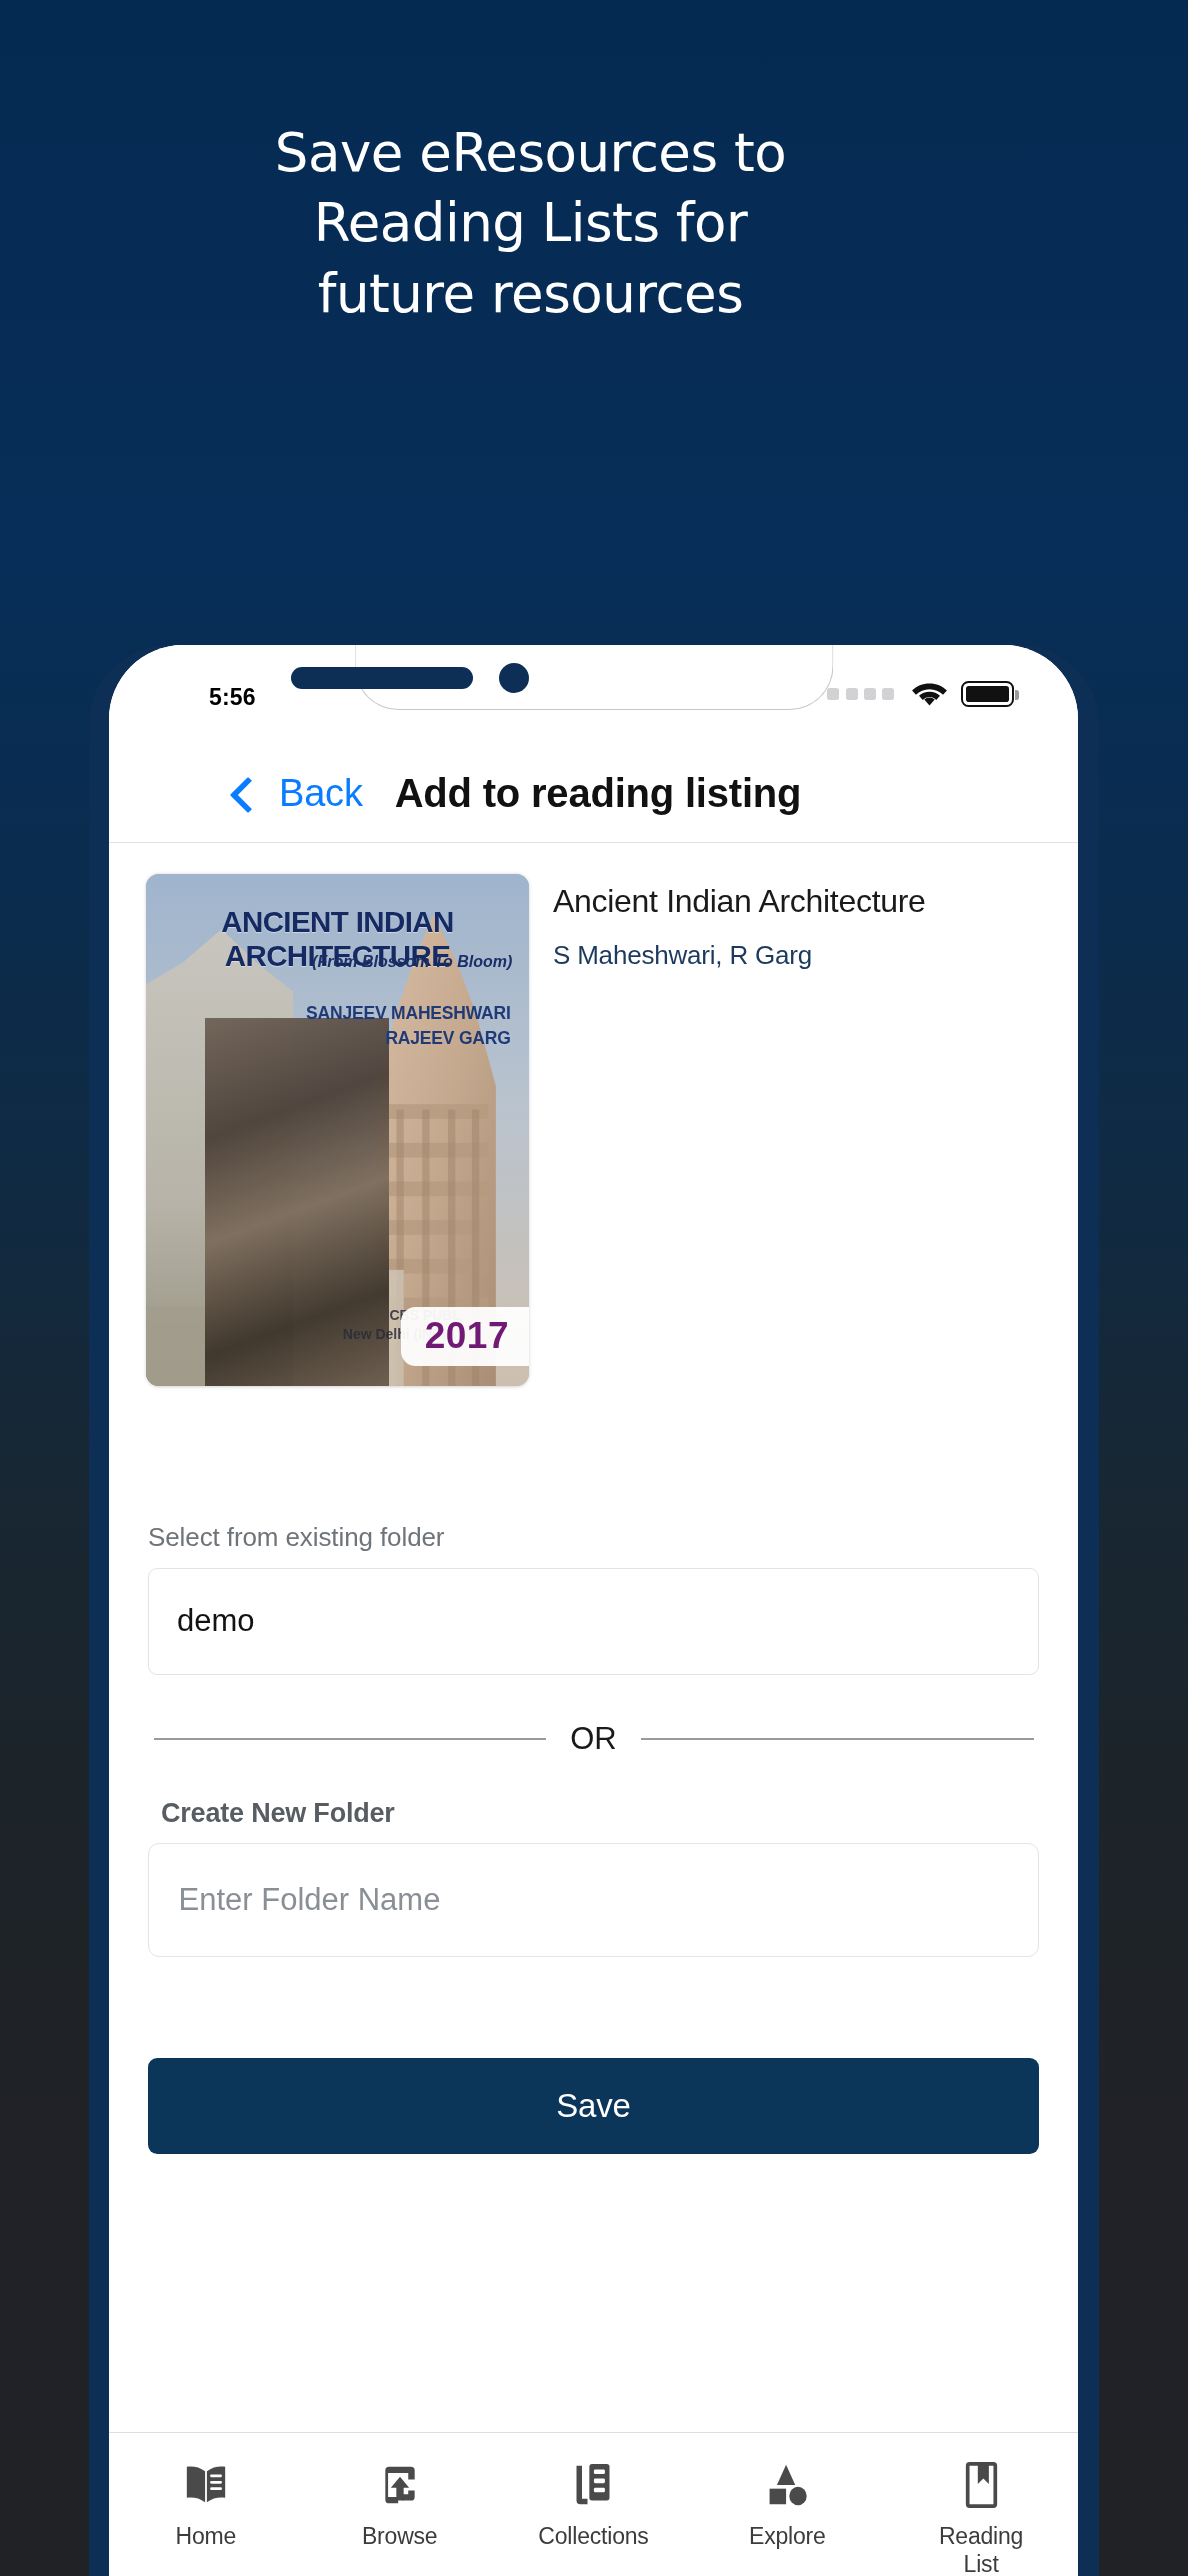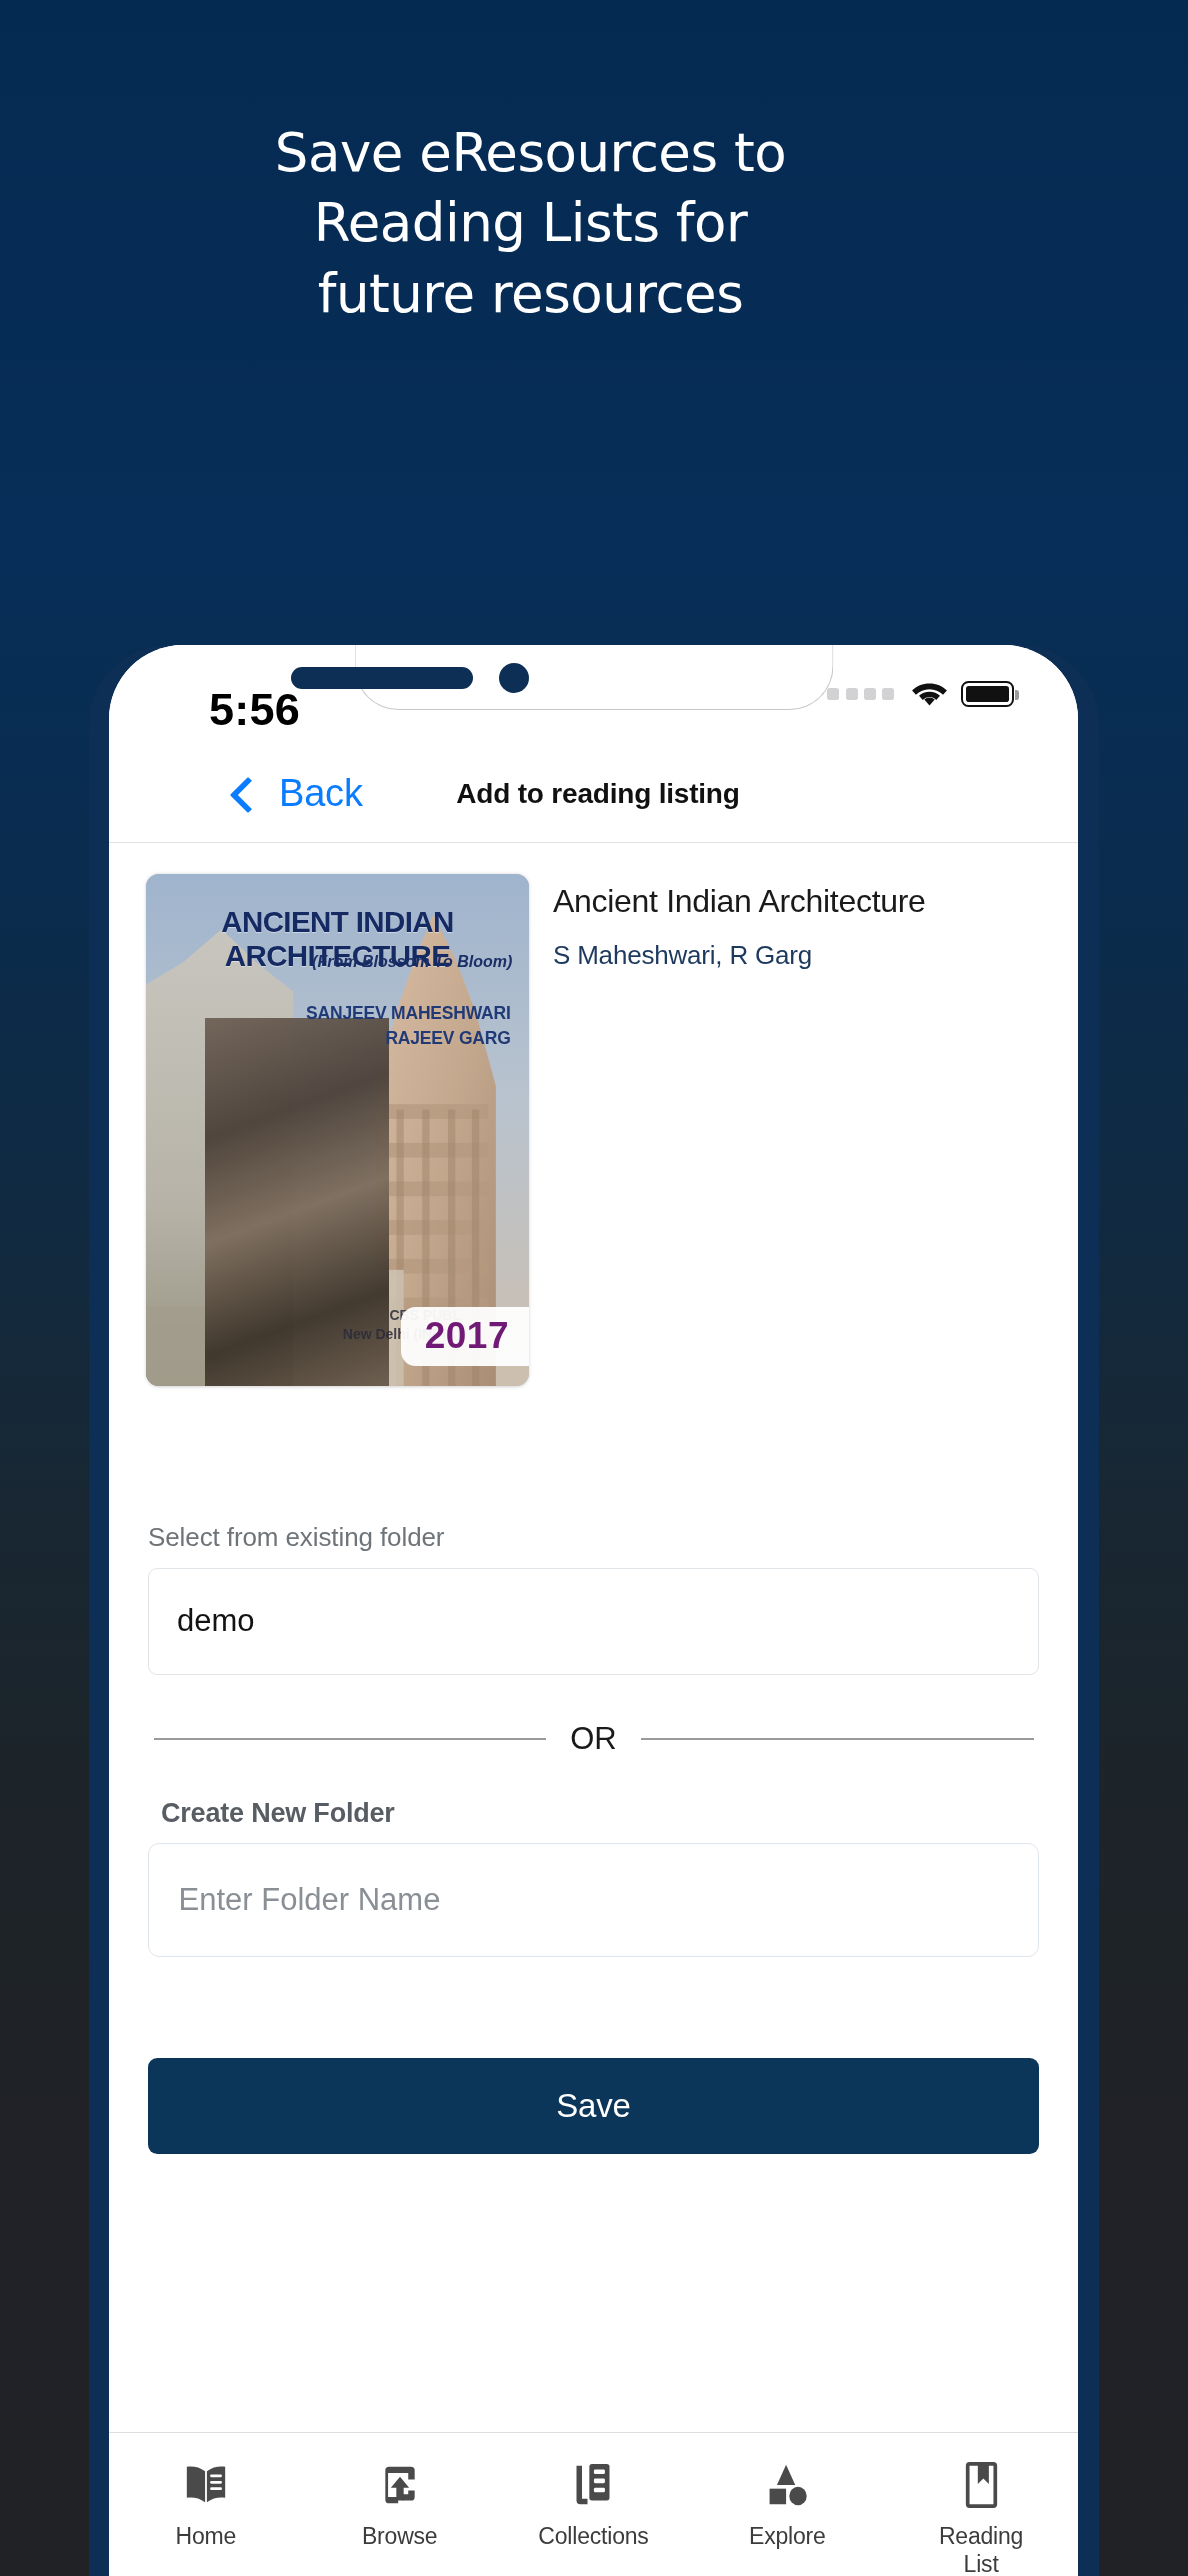--- a/index.html
+++ b/index.html
@@ -94,21 +94,21 @@
   .statusbar {
     position:relative;
     height:100px;
     flex:0 0 100px;
     display:flex;
     align-items:center;
   }
   .sb-time {
     position:absolute;
     left:100px; top:39px;
-    font-size:45px;
+    font-size:23px;
     font-weight:600;
     color:#000;
     letter-spacing:0.2px;
   }
   .notch {
     position:absolute;
     left:50%; transform:translateX(-50%);
     top:-64px;
     width:479px; height:129px;
     border:1.3px solid #c7c7c7;
@@ -191,21 +191,21 @@
     border-radius:1.8px;
   }
   .back-label {
     color:#0a7cff;
     font-size:38px;
     letter-spacing:-0.2px;
   }
   .nav-title {
     width:100%;
     text-align:center;
-    font-size:28px;
+    font-size:40px;
     font-weight:700;
     color:#111;
     letter-spacing:-0.2px;
     padding-left:9px;
   }
 
   
   .content {
     flex:1 1 auto;
     position:relative;

